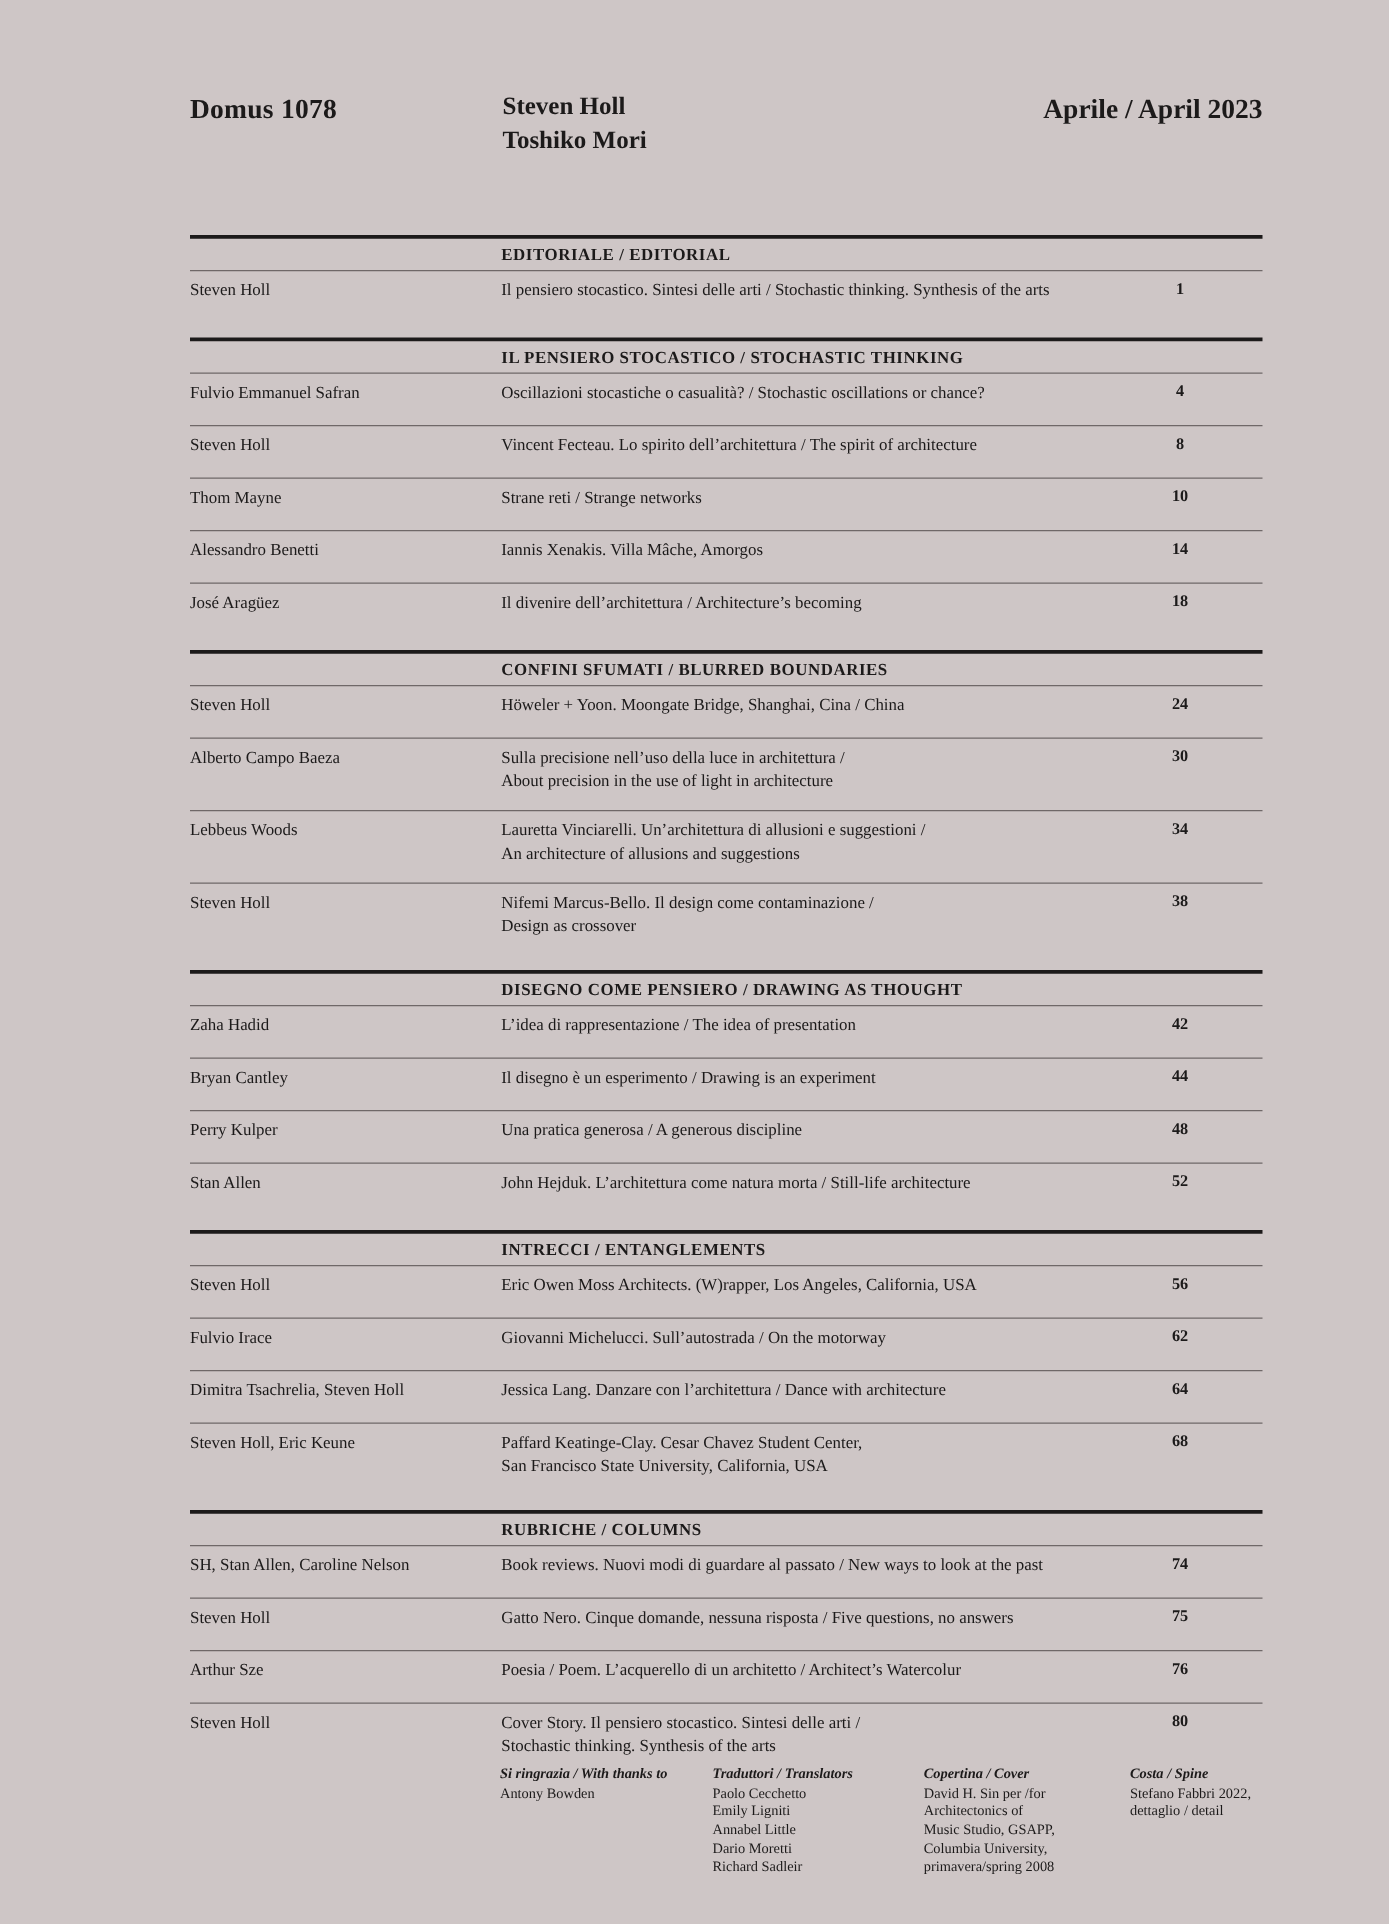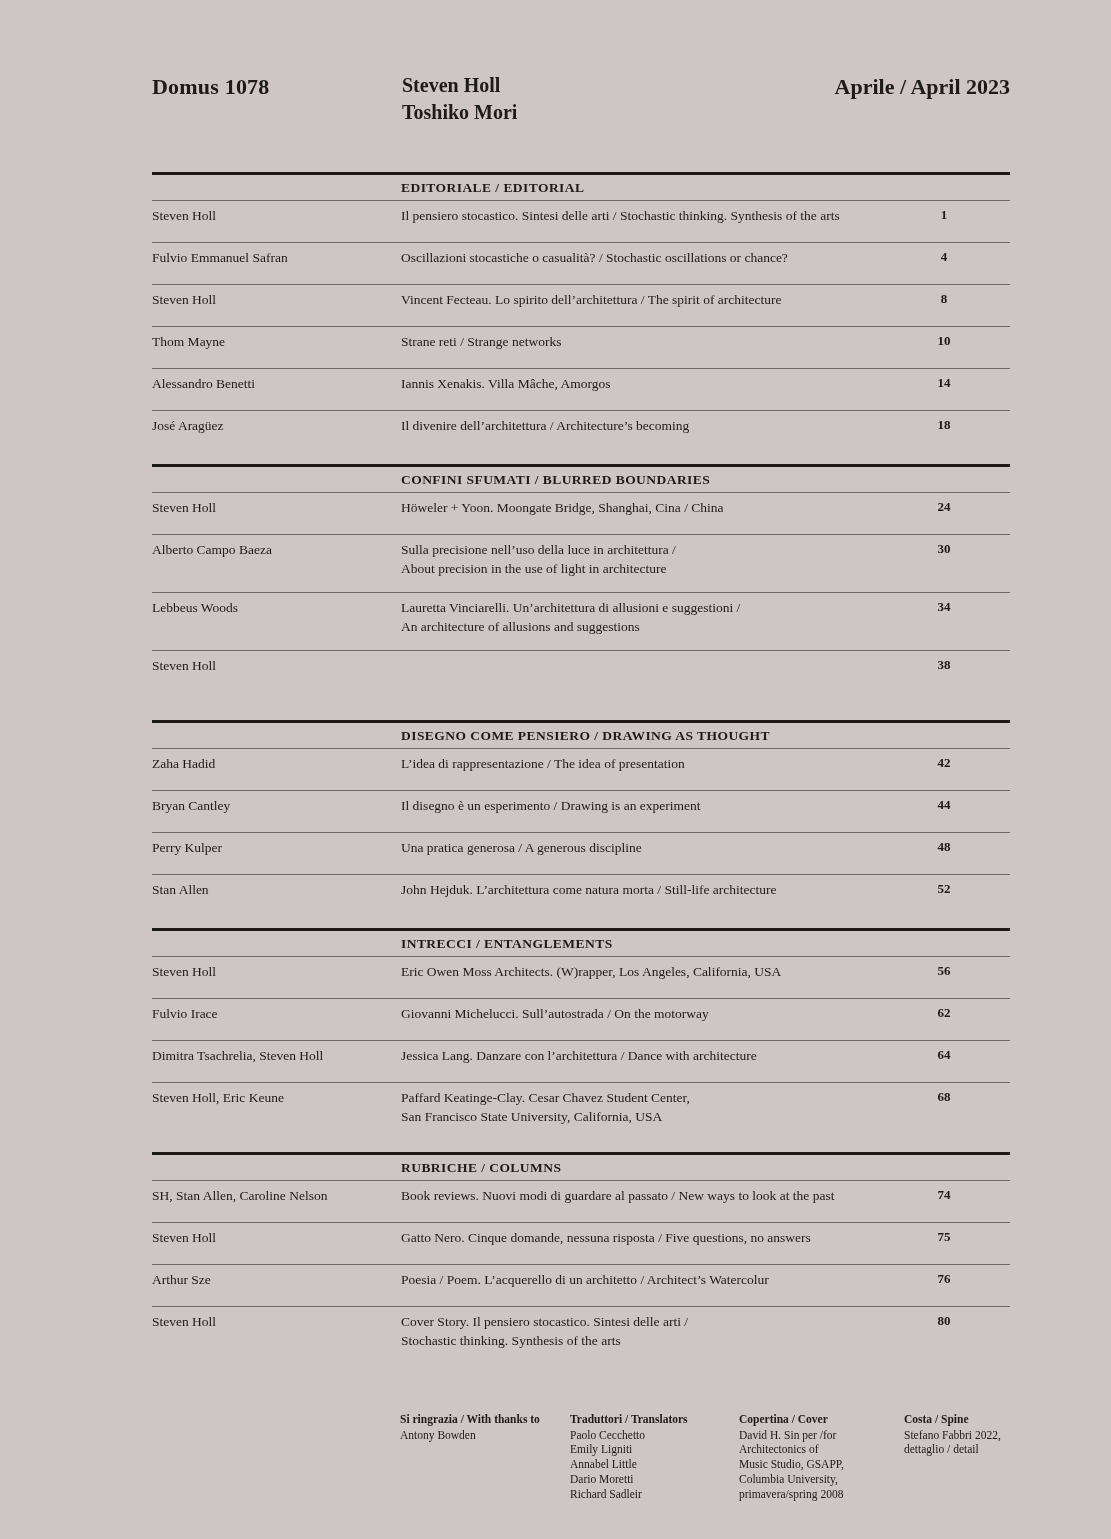--- a/index.html
+++ b/index.html
@@ -61,21 +61,21 @@
     top: 172px;
     width: 858px;
   }
 
   .section-head {
     position: relative;
     border-top: 3px solid #1c1a1a;
     padding-top: 5px;
     margin-top: 12px;
   }
-  .section-head:first-child { margin-top: 0; }
+  .section-head:first-child { margin-top: 16px; }
   .section-head .sec-title {
     margin-left: 249px;
     font-size: 13.5px;
     font-weight: bold;
     letter-spacing: 0.45px;
     padding-bottom: 4px;
   }
 
   .row {
     position: relative;
@@ -119,20 +119,21 @@
     line-height: 1.28;
   }
   .colophon .col {
     position: absolute;
     top: 0;
   }
   .colophon .col .ctitle {
     font-weight: bold;
     display: block;
     margin-bottom: 1px;
+    font-style: italic;
   }
   .colophon .col span.line { display: block; }
   .col-1 { left: 0;   width: 160px; }
   .col-2 { left: 170px; width: 155px; }
   .col-3 { left: 339px; width: 150px; }
   .col-4 { left: 504px; width: 140px; }
 </style>
 </head>
 <body>
 
@@ -149,20 +150,23 @@
 
   <div class="toc" id="toc">
       <div class="section-head">
         <div class="sec-title">EDITORIALE / EDITORIAL</div>
       </div>
       <div class="row">
         <div class="author">Steven Holl</div>
         <div class="title">Il pensiero stocastico. Sintesi delle arti / Stochastic thinking. Synthesis of the arts</div>
         <div class="page-no">1</div>
       </div>
+      <div class="section-head">
+        <div class="sec-title">IL PENSIERO STOCASTICO / STOCHASTIC THINKING</div>
+      </div>
       <div class="row">
         <div class="author">Fulvio Emmanuel Safran</div>
         <div class="title">Oscillazioni stocastiche o casualità? / Stochastic oscillations or chance?</div>
         <div class="page-no">4</div>
       </div>
       <div class="row">
         <div class="author">Steven Holl</div>
         <div class="title">Vincent Fecteau. Lo spirito dell’architettura / The spirit of architecture</div>
         <div class="page-no">8</div>
       </div>
@@ -194,20 +198,21 @@
         <div class="title">Sulla precisione nell’uso della luce in architettura /<br>About precision in the use of light in architecture</div>
         <div class="page-no">30</div>
       </div>
       <div class="row tall">
         <div class="author">Lebbeus Woods</div>
         <div class="title">Lauretta Vinciarelli. Un’architettura di allusioni e suggestioni /<br>An architecture of allusions and suggestions</div>
         <div class="page-no">34</div>
       </div>
       <div class="row tall">
         <div class="author">Steven Holl</div>
+        <div class="title">Nifemi Marcus-Bello. Il design come contaminazione /<br>Design as crossover</div>
         <div class="page-no">38</div>
       </div>
       <div class="section-head">
         <div class="sec-title">DISEGNO COME PENSIERO / DRAWING AS THOUGHT</div>
       </div>
       <div class="row">
         <div class="author">Zaha Hadid</div>
         <div class="title">L’idea di rappresentazione / The idea of presentation</div>
         <div class="page-no">42</div>
       </div>

